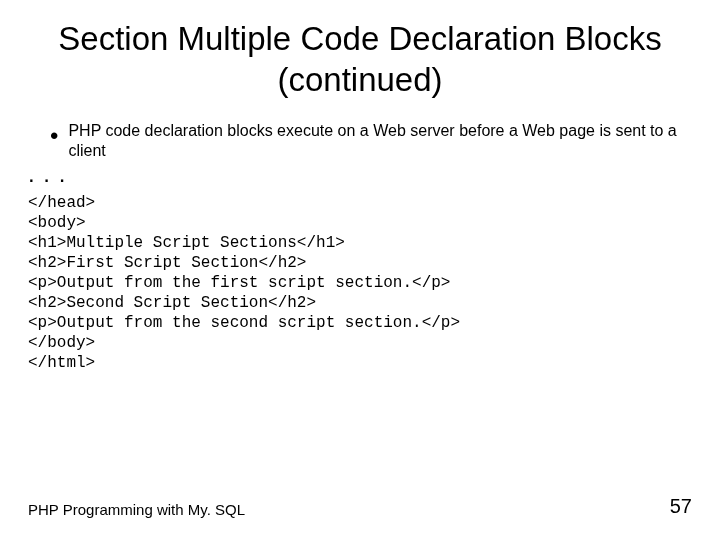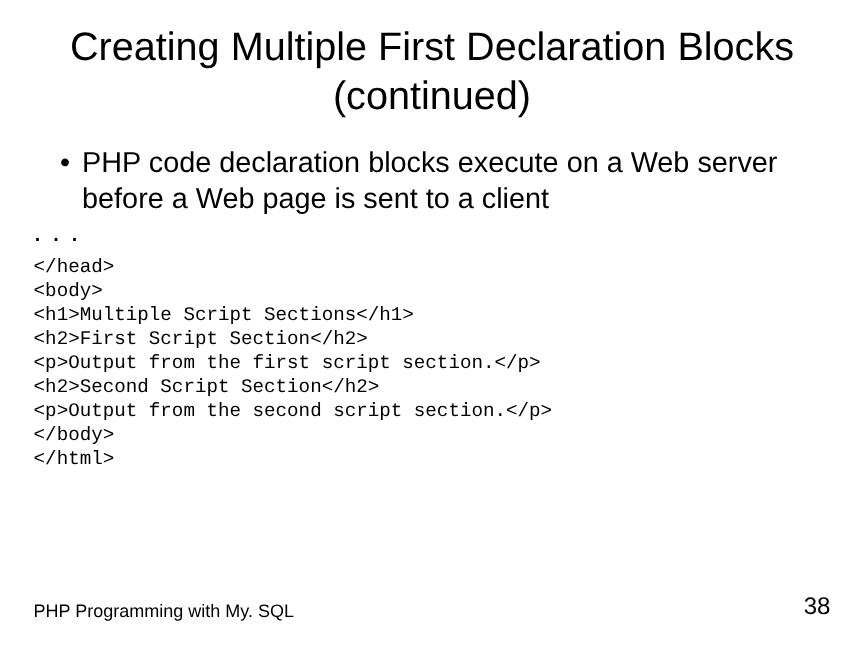--- a/index.html
+++ b/index.html
@@ -28,21 +28,21 @@
     display: flex;
     align-items: flex-start;
   }
   .bullet-dot {
     font-size: 24px;
     line-height: 1.25;
     margin-right: 10px;
     flex-shrink: 0;
   }
   .bullet-text {
-    font-size: 24px;
+    font-size: 16px;
     line-height: 1.25;
   }
   .ellipsis {
     font-size: 24px;
     line-height: 1.1;
     padding-left: 0px;
     letter-spacing: 1px;
     margin-top: -2px;
     margin-bottom: 6px;
   }
@@ -66,21 +66,21 @@
   .footer-left {
     font-size: 15px;
   }
   .footer-right {
     font-size: 20px;
   }
 </style>
 </head>
 <body>
 
-<h1 class="title">Creating Multiple First Declaration Blocks (continued)</h1>
+<h1 class="title">Section Multiple Code Declaration Blocks (continued)</h1>
 
 <div class="bullet-block">
   <div class="bullet-row">
     <span class="bullet-dot">•</span>
     <span class="bullet-text">PHP code declaration blocks execute on a Web server before a Web page is sent to a client</span>
   </div>
 </div>
 
 <div class="ellipsis">. . .</div>
 
@@ -89,14 +89,14 @@
 &lt;h1&gt;Multiple Script Sections&lt;/h1&gt;
 &lt;h2&gt;First Script Section&lt;/h2&gt;
 &lt;p&gt;Output from the first script section.&lt;/p&gt;
 &lt;h2&gt;Second Script Section&lt;/h2&gt;
 &lt;p&gt;Output from the second script section.&lt;/p&gt;
 &lt;/body&gt;
 &lt;/html&gt;</div>
 
 <div class="footer">
   <span class="footer-left">PHP Programming with My. SQL</span>
-  <span class="footer-right">38</span>
+  <span class="footer-right">57</span>
 </div>
 
 </body></html>

